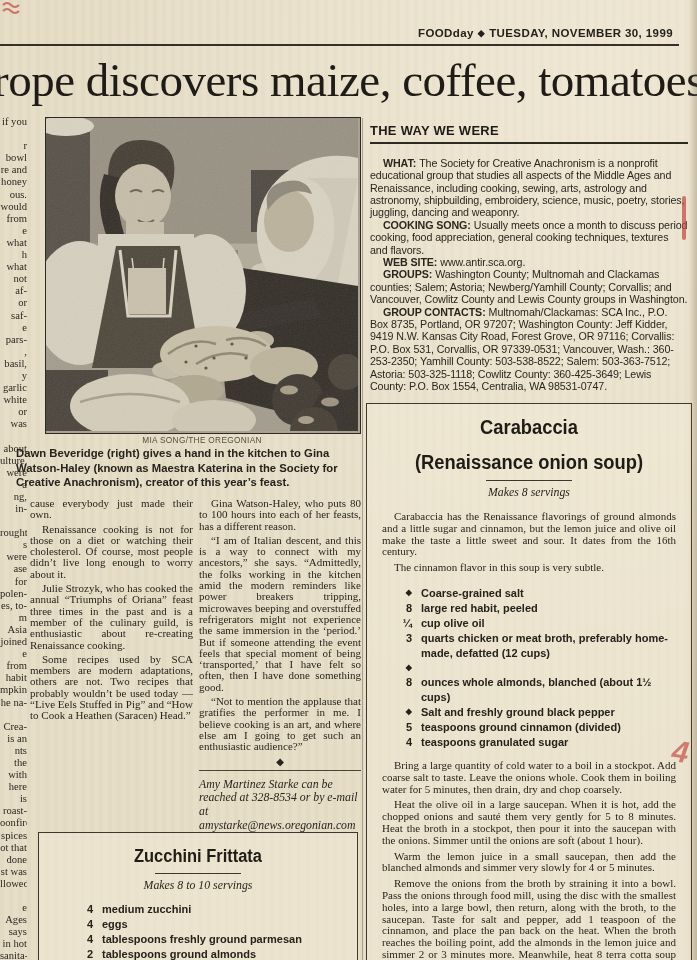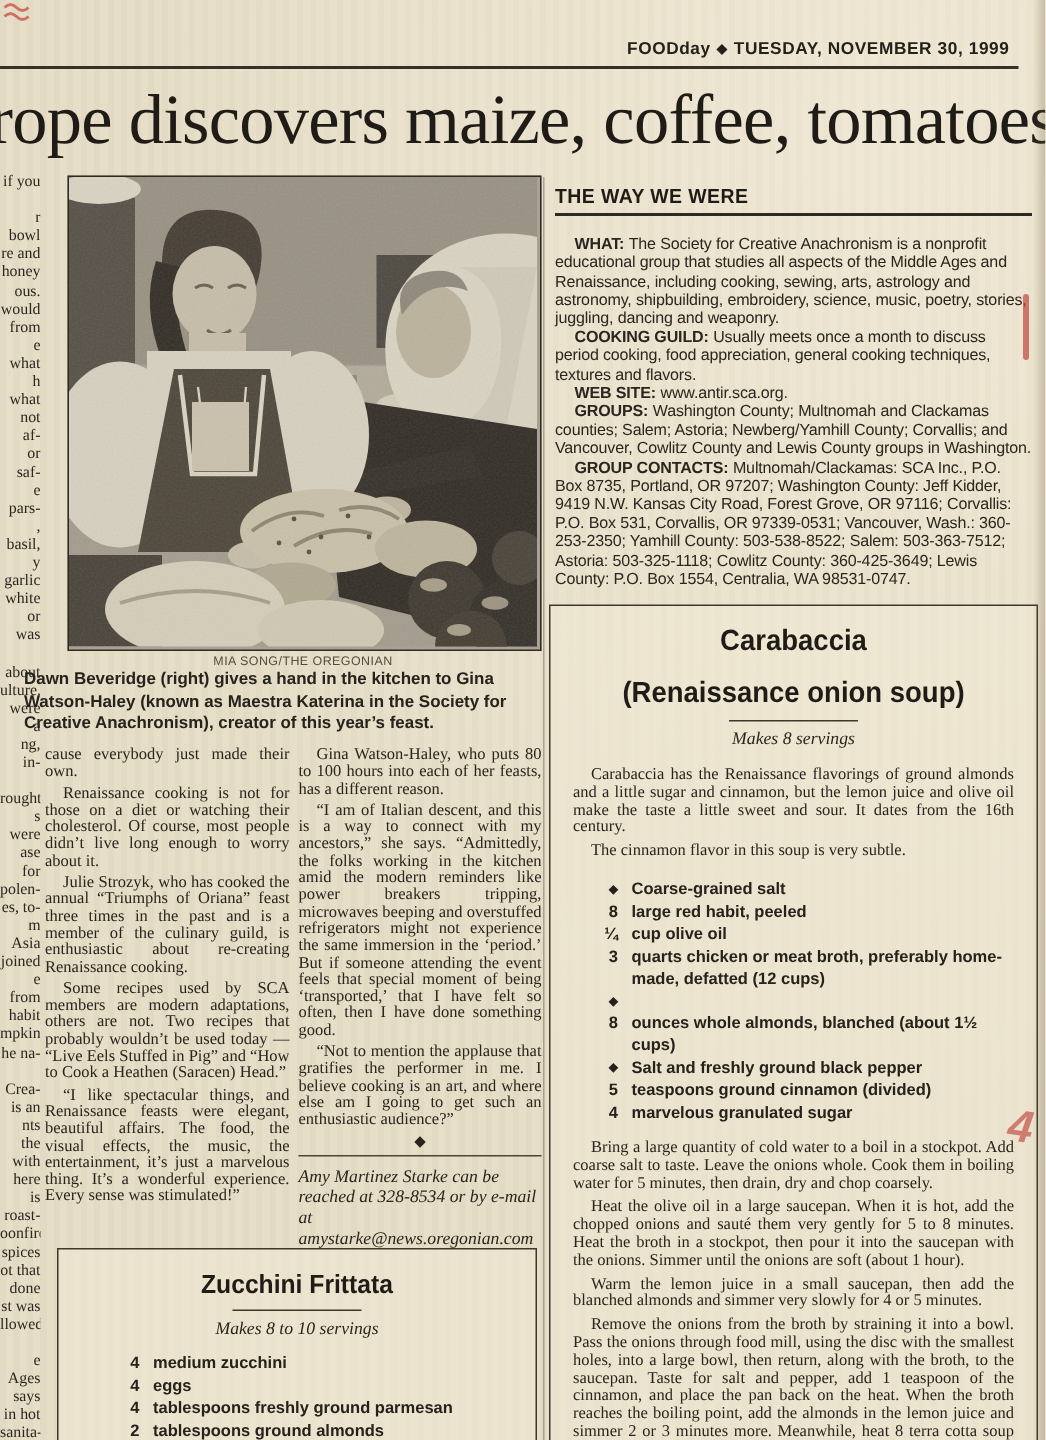--- a/index.html
+++ b/index.html
@@ -243,36 +243,35 @@
     </svg>
   </div>
   <div class="credit">MIA SONG/THE OREGONIAN</div>
   <div class="caption">Dawn Beveridge (right) gives a hand in the kitchen to Gina Watson-Haley (known as Maestra Katerina in the Society for Creative Anachronism), creator of this year’s feast.</div>
 
   <div class="col col1">
     <p class="noindent">cause everybody just made their own.</p>
     <p>Renaissance cooking is not for those on a diet or watching their cholesterol. Of course, most people didn’t live long enough to worry about it.</p>
     <p>Julie Strozyk, who has cooked the annual “Triumphs of Oriana” feast three times in the past and is a member of the culinary guild, is enthusiastic about re-creating Renaissance cooking.</p>
     <p>Some recipes used by SCA members are modern adaptations, others are not. Two recipes that probably wouldn’t be used today — “Live Eels Stuffed in Pig” and “How to Cook a Heathen (Saracen) Head.”</p>
-    <p>“I like spectacular things, and Renaissance feasts were elegant, beautiful affairs. The food, the visual effects, the music, the entertainment, it’s just a marvelous thing. It’s a wonderful experience. Every sense was stimulated!”</p>
   </div>
 
   <div class="col col2">
     <p>Gina Watson-Haley, who puts 80 to 100 hours into each of her feasts, has a different reason.</p>
     <p>“I am of Italian descent, and this is a way to connect with my ancestors,” she says. “Admittedly, the folks working in the kitchen amid the modern reminders like power breakers tripping, microwaves beeping and overstuffed refrigerators might not experience the same immersion in the ‘period.’ But if someone attending the event feels that special moment of being ‘transported,’ that I have felt so often, then I have done something good.</p>
     <p>“Not to mention the applause that gratifies the performer in me. I believe cooking is an art, and where else am I going to get such an enthusiastic audience?”</p>
     <p class="divider">◆</p>
     <p class="contact">Amy Martinez Starke can be reached at 328-8534 or by e-mail at amystarke@news.oregonian.com</p>
   </div>
 
   <div class="www">
     <div class="www-title">THE WAY WE WERE</div>
     <div class="www-rule"></div>
     <p><b>WHAT:</b><span>The Society for Creative Anachronism is a nonprofit educational group that studies all aspects of the Middle Ages and Renaissance, including cooking, sewing, arts, astrology and astronomy, shipbuilding, embroidery, science, music, poetry, stories, juggling, dancing and weaponry.</span></p>
-    <p><b>COOKING GUILD:</b><span>Usually meets once a month to discuss period cooking, food appreciation, general cooking techniques, textures and flavors.</span></p>
+    <p><b>COOKING SONG:</b><span>Usually meets once a month to discuss period cooking, food appreciation, general cooking techniques, textures and flavors.</span></p>
     <p><b>WEB SITE:</b><span>www.antir.sca.org.</span></p>
     <p><b>GROUPS:</b><span>Washington County; Multnomah and Clackamas counties; Salem; Astoria; Newberg/Yamhill County; Corvallis; and Vancouver, Cowlitz County and Lewis County groups in Washington.</span></p>
     <p><b>GROUP CONTACTS:</b><span>Multnomah/Clackamas: SCA Inc., P.O. Box 8735, Portland, OR 97207; Washington County: Jeff Kidder, 9419 N.W. Kansas City Road, Forest Grove, OR 97116; Corvallis: P.O. Box 531, Corvallis, OR 97339-0531; Vancouver, Wash.: 360-253-2350; Yamhill County: 503-538-8522; Salem: 503-363-7512; Astoria: 503-325-1118; Cowlitz County: 360-425-3649; Lewis County: P.O. Box 1554, Centralia, WA 98531-0747.</span></p>
   </div>
 
   <div class="rbox cara">
     <div class="rtitle">Carabaccia</div>
     <div class="rtitle">(Renaissance onion soup)</div>
     <div class="serv-rule"></div>
     <div class="servings">Makes 8 servings</div>
@@ -305,21 +304,21 @@
       <div class="ing-row">
           <span class="ing-qty dia">◆</span>
           <span class="ing-text">Salt and freshly ground black pepper</span>
         </div>
       <div class="ing-row">
           <span class="ing-qty">5</span>
           <span class="ing-text">teaspoons ground cinnamon (divided)</span>
         </div>
       <div class="ing-row">
           <span class="ing-qty">4</span>
-          <span class="ing-text">marvelous granulated sugar</span>
+          <span class="ing-text">teaspoons granulated sugar</span>
         </div>
     </div>
     <p class="rp">Bring a large quantity of cold water to a boil in a stockpot. Add coarse salt to taste. Leave the onions whole. Cook them in boiling water for 5 minutes, then drain, dry and chop coarsely.</p>
     <p class="rp">Heat the olive oil in a large saucepan. When it is hot, add the chopped onions and sauté them very gently for 5 to 8 minutes. Heat the broth in a stockpot, then pour it into the saucepan with the onions. Simmer until the onions are soft (about 1 hour).</p>
     <p class="rp">Warm the lemon juice in a small saucepan, then add the blanched almonds and simmer very slowly for 4 or 5 minutes.</p>
     <p class="rp">Remove the onions from the broth by straining it into a bowl. Pass the onions through food mill, using the disc with the smallest holes, into a large bowl, then return, along with the broth, to the saucepan. Taste for salt and pepper, add 1 teaspoon of the cinnamon, and place the pan back on the heat. When the broth reaches the boiling point, add the almonds in the lemon juice and simmer 2 or 3 minutes more. Meanwhile, heat 8 terra cotta soup bowls in the oven.</p>
 
   </div>
 
   <div class="rbox fritt">

